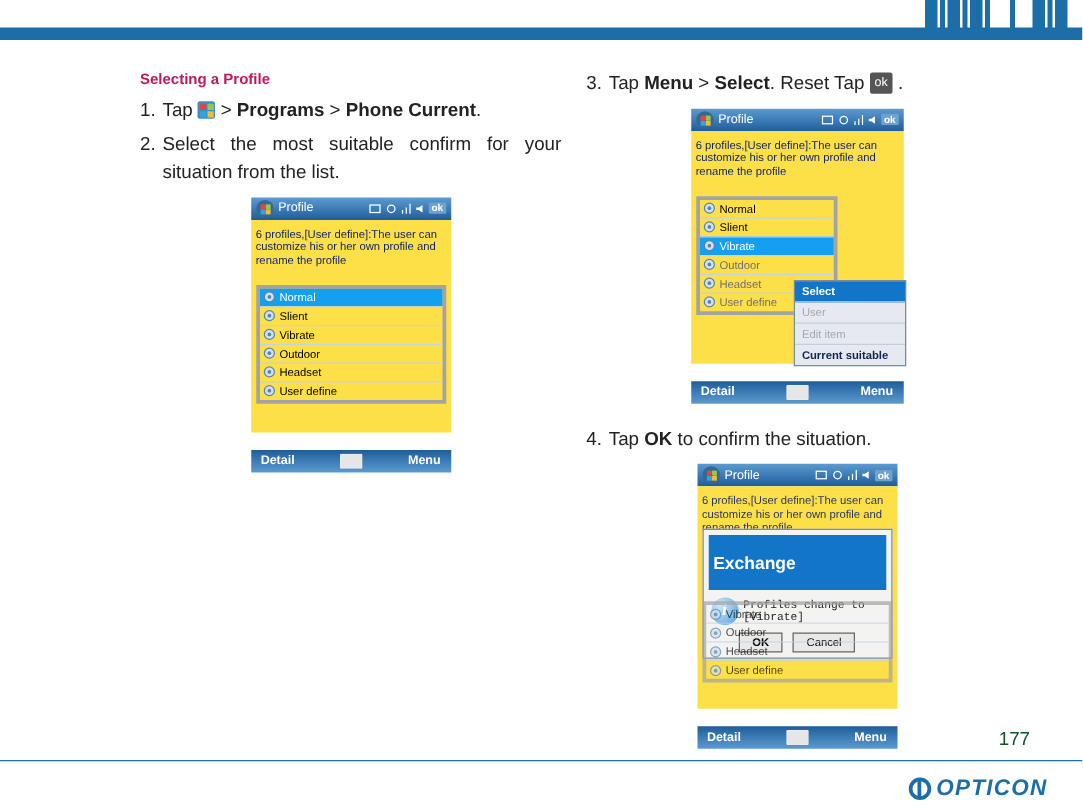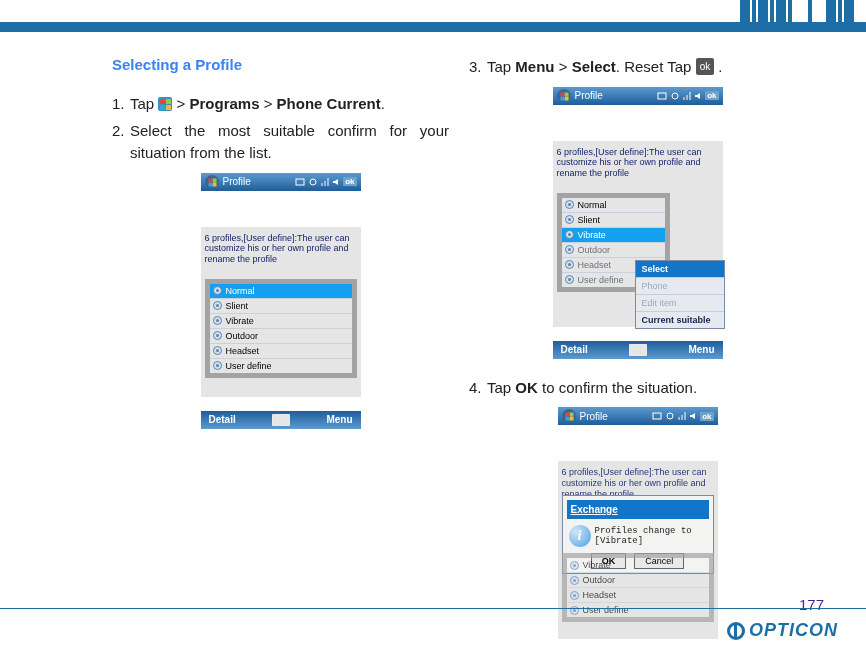--- a/index.html
+++ b/index.html
@@ -7,68 +7,68 @@
   .topbar { position: absolute; top: 22px; left: 0; right: 0; height: 10px; background: #1d6ea6; }
   .topbar-right { position: absolute; top: 0; right: 12px; height: 28px; width: 200px; display: flex; align-items: stretch; gap: 2px; justify-content: flex-end; }
   .tb { width: 10px; background: #1d6ea6; }
   .tb.thin { width: 4px; }
   .tb.gap { background: transparent; }
 
   .content { position: absolute; top: 56px; left: 112px; right: 60px; display: flex; gap: 20px; }
   .col { flex: 1; }
   .colR { flex: 1; }
 
-  .heading { color: #3b82f6; font-weight: 600; font-size: 15px; margin-bottom: 20px; }
+  .heading { color: #be185d; font-weight: 600; font-size: 12px; margin-bottom: 8px; }
   .inst { font-size: 15px; color: #222; line-height: 1.5; }
   .inst .row { display: flex; margin-bottom: 4px; }
   .inst .num { width: 18px; flex: none; }
   .inst .txt { flex: 1; text-align: justify; }
   .bold { font-weight: 700; }
   .win-icon { display: inline-block; width: 14px; height: 14px; background: #3691c8; border-radius: 2px; vertical-align: -2px; position: relative; }
   .win-icon::before { content:""; position:absolute; left:50%; top:50%; width:1px; height:1px; box-shadow: -3px -3px 0 2px #e6433a, 3px -3px 0 2px #94c94f, -3px 3px 0 2px #33a4dc, 3px 3px 0 2px #f3bb32; }
   .ok-chip { display:inline-block; background:#555; color:#fff; border-radius:2px; font-size:10px; padding:1px 4px; vertical-align:2px; }
 
   
   .shot { width: 160px; margin: 8px auto 0 auto; font-family: Tahoma, sans-serif; }
   .shotR { width: 170px; }
   .wm-top { background:#3a7bbb; background:linear-gradient(#5b9bd0,#1f5d9a); height:18px; display:flex; align-items:center; color:#fff; font-size:10px; padding:0 4px; position:relative; }
   .wm-start { width:14px; height:14px; border-radius:50%; background:#356994; position:relative; margin-right:4px; flex:none; }
   .wm-start::before { content:""; position:absolute; left:50%; top:50%; width:1px; height:1px; box-shadow: -2px -2px 0 1.5px #e6433a, 2px -2px 0 1.5px #94c94f, -2px 2px 0 1.5px #33a4dc, 2px 2px 0 1.5px #f3bb32; }
   .wm-title { font-weight:400; }
   .wm-tray { margin-left:auto; display:flex; gap:3px; align-items:center; }
   .wm-tray svg { display:block; }
   .wm-ok { background:#6fa2c8; color:#fff; font-size:8px; font-weight:700; padding:0 2px; border-radius:1px; }
-  .wm-body { background:#e5e5e5; padding:6px 4px 0 4px; min-height:170px; position:relative;margin-top:36px; }
+  .wm-body { background:#fde047; padding:6px 4px 0 4px; min-height:170px; position:relative; }
   .wm-desc { font-size:9px; color:#13246b; line-height:1.2; margin-bottom:14px; }
-  .wm-list { border:5px solid #a3a3a3; font-size:9px; }
+  .wm-list { border:3px solid #a3a3a3; font-size:9px; }
   .wm-row { display:flex; align-items:center; padding:2px 3px; border-top:1px solid #c6d2e0; gap:4px; }
   .wm-row:first-child { border-top:none; }
   .wm-row.sel { background:#14a0f0; color:#fff; }
   .wm-row.dim { color:#6d7077; }
   .pico { width:9px; height:9px; border-radius:50%; background:#cfe2f4; border:1px solid #5b83aa; flex:none; position:relative; }
   .pico::before { content:""; position:absolute; left:2px; top:2px; width:3px; height:3px; background:#5b83aa; border-radius:50%; }
   .wm-bottom { background:#3a7bbb; background:linear-gradient(#1f5d9a,#5b9bd0); height:18px; display:flex; align-items:center; color:#fff; font-size:10px; font-weight:700; padding:0 8px; justify-content:space-between; margin-top:14px; }
   .wm-kbd { width:18px; height:12px; background:#e6e6e6; border:1px solid #fff3; border-radius:1px; display:block; }
 
   .wm-menu { position:absolute; bottom:-2px; right:-2px; width:90px; background:#e6eaf0; border:1px solid #7a8aa3; font-size:9px; }
   .wm-mitem { padding:3px 6px; border-bottom:1px solid #c5cedc; color:#122353; font-weight:700; }
   .wm-mitem.sel { background:#1275c7; color:#fff; }
   .wm-mitem.dim { color:#9ea8b7; font-weight:400; }
   .wm-mitem:last-child { border-bottom:none; }
 
   .wm-dialog { position:absolute; top:20px; left:4px; right:4px; background:#f3f3f2; border:1px solid #7a8aa3; padding:4px; }
-  .wm-dtitle { background:#1275c7; color:#fff; font-size:10px; font-weight:700; padding:4px 4px; margin-bottom:4px;text-decoration:underline; }
+  .wm-dtitle { background:#1275c7; color:#fff; font-size:14px; font-weight:700; padding:14px 4px; margin-bottom:4px; }
   .wm-dbody { display:flex; gap:4px; align-items:center; font-size:9px; color:#222; padding:2px 2px 6px 2px;font-family:Liberation Mono, monospace; }
   .wm-dicon { width:22px; height:22px; border-radius:50%; background:radial-gradient(circle at 30% 30%, #cfe6f7, #4ca1e0); position:relative; flex:none; }
   .wm-dicon::after { content:"i"; position:absolute; left:0; right:0; top:0; bottom:0; text-align:center; color:#fff; font-style:italic; font-family:serif; font-weight:700; font-size:14px; line-height:22px; }
   .wm-dbtns { display:flex; gap:8px; justify-content:center; }
   .wm-btn { border:1px solid #666; background:#e9e9e7; font-size:9px; padding:2px 10px; }
   .wm-btn.primary { font-weight:700; }
 
-  .page-num { position:absolute; bottom:36px; right:42px; font-size:15px; color:#4c1d95; }
+  .page-num { position:absolute; bottom:49px; right:42px; font-size:15px; color:#14532d; }
   .footer-line { position:absolute; bottom:40px; left:0; right:0; height:1px; background:#1d6ea6; }
   .brand { position:absolute; bottom:8px; right:28px; color:#1d6ea6; font-weight:800; font-style:italic; letter-spacing:1px; font-size:18px; display:flex; align-items:center; gap:4px; }
   .brand-icon { width:18px; height:18px; border:3px solid #1d6ea6; border-radius:50%; position:relative; }
   .brand-icon::after { content:""; position:absolute; left:50%; top:-2px; bottom:-2px; width:3px; margin-left:-1.5px; background:#1d6ea6; }
 </style>
 </head>
 <body>
 
 <div class="topbar"></div>
 <div class="topbar-right">
@@ -213,21 +213,21 @@
               <span class="pico"></span>
               <span>Headset</span>
             </div>
           <div class="wm-row dim">
               <span class="pico"></span>
               <span style="overflow:hidden;white-space:nowrap">User define</span>
             </div>
         </div>
         <div class="wm-menu">
           <div class="wm-mitem sel">Select</div>
-          <div class="wm-mitem dim">Phone</div>
+          <div class="wm-mitem dim">User</div>
           <div class="wm-mitem dim">Edit item</div>
           <div class="wm-mitem">Current suitable</div>
         </div>
       </div>
       <div class="wm-bottom">
         <span>Detail</span>
         <span class="wm-kbd"></span>
         <span>Menu</span>
       </div>
     </div>

